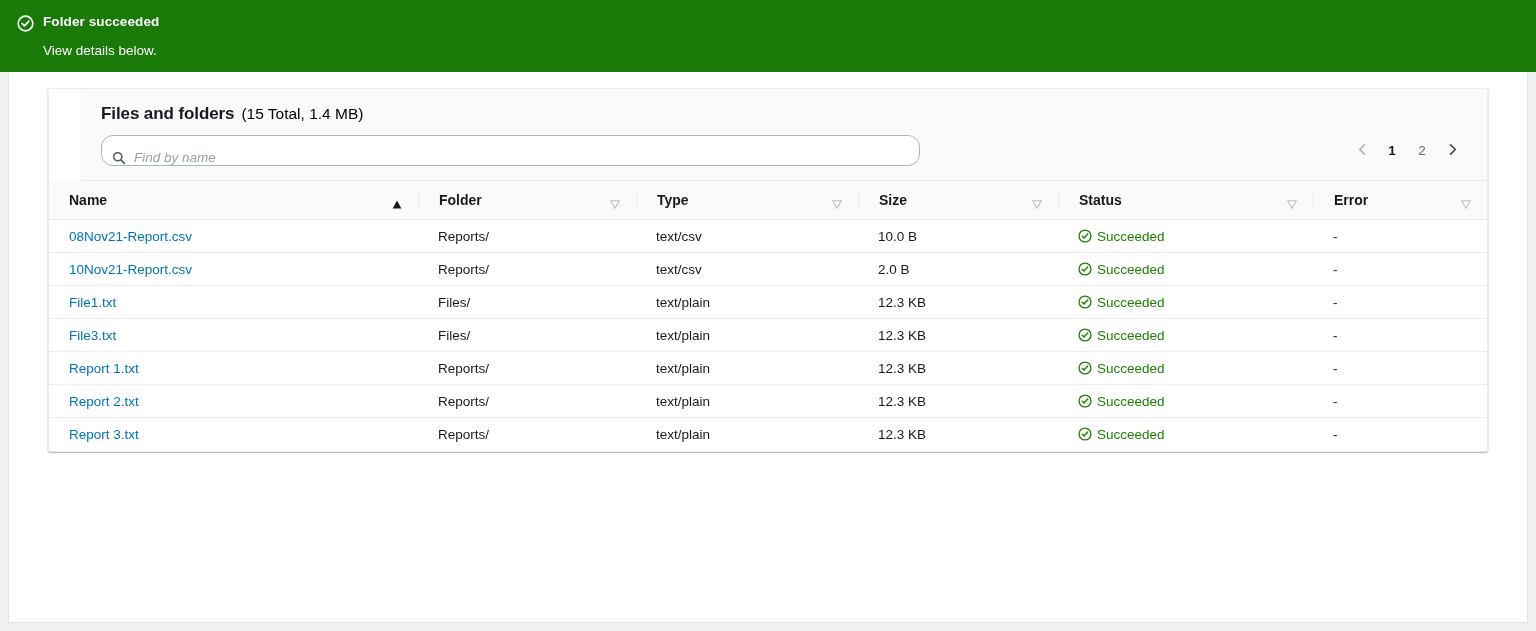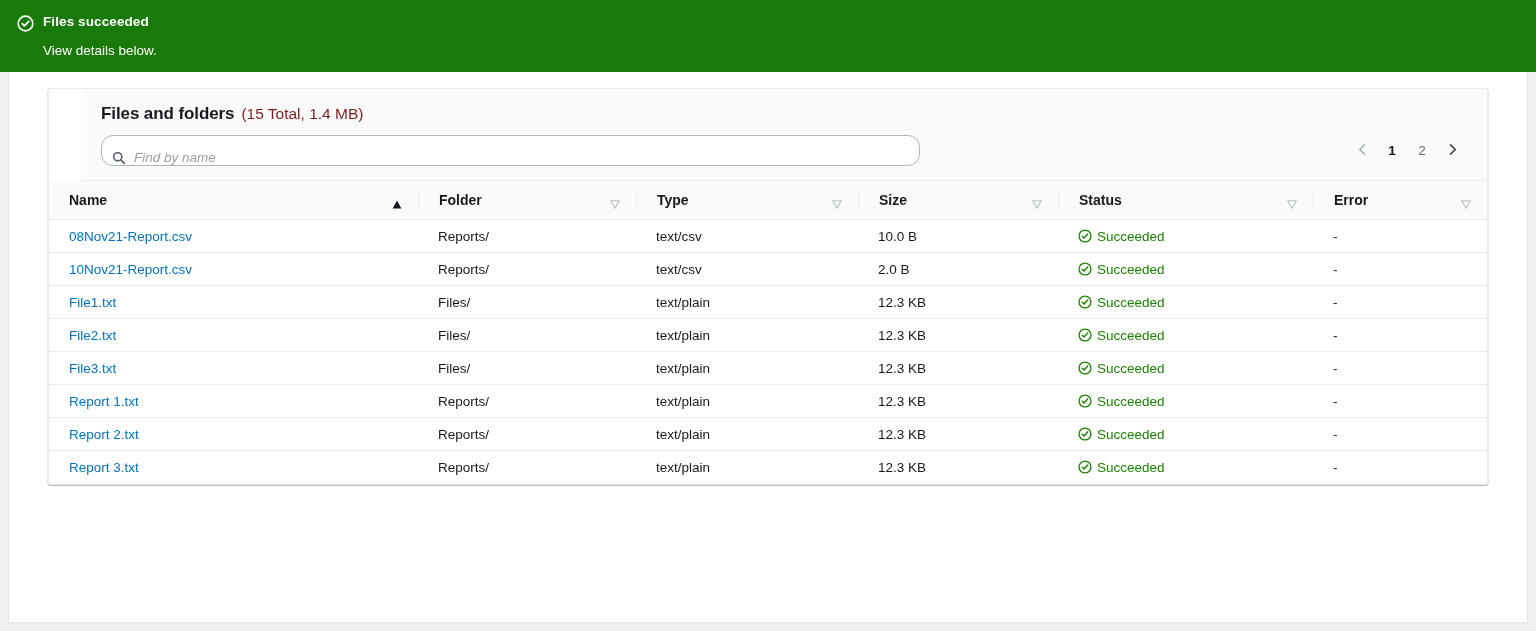--- a/index.html
+++ b/index.html
@@ -79,21 +79,21 @@
   }
   .card-title {
     font-size: 17px;
     font-weight: bold;
     color: #16191f;
     letter-spacing: -.1px;
   }
   .card-counter {
     font-size: 15.5px;
     font-weight: normal;
-    color: #7f1d1d;
+    color: #000000;
     margin-left: 7px;
   }
   .controls-row {
     display: flex;
     align-items: center;
     justify-content: space-between;
   }
 
   
   .search-wrap {
@@ -209,21 +209,21 @@
 <body>
 
 <div class="flash-banner">
   <span class="flash-icon">
     <svg viewBox="0 0 16 16" width="17" height="17" aria-hidden="true">
       <circle cx="8" cy="8" r="6.9" fill="none" stroke="#ffffff" stroke-width="1.5"></circle>
       <path d="M4.9 8.2 L6.9 10.2 L11.1 5.9" fill="none" stroke="#ffffff" stroke-width="1.7" stroke-linecap="round" stroke-linejoin="round"></path>
     </svg>
   </span>
   <span class="flash-text">
-    <span class="flash-title">Files succeeded</span>
+    <span class="flash-title">Folder succeeded</span>
     <span class="flash-sub">View details below.</span>
   </span>
 </div>
 
 <div class="page-shell"></div>
 
 <div class="table-card">
 
   <div class="card-header">
     <div class="card-title-row">
@@ -383,36 +383,20 @@
               <span class="status-icon"><svg viewBox="0 0 16 16" width="14" height="14" aria-hidden="true">
                   <circle cx="8" cy="8" r="6.8" fill="none" stroke="#1d8102" stroke-width="1.5"></circle>
                   <path d="M4.9 8.2 L6.9 10.2 L11.1 5.8" fill="none" stroke="#1d8102" stroke-width="1.7" stroke-linecap="round" stroke-linejoin="round"></path>
                 </svg></span>
               <span class="status-text">Succeeded</span>
             </span>
           </td>
           <td><span class="error-dash">-</span></td>
         </tr>
         <tr>
-          <td><a class="file-link" href="#">File2.txt</a></td>
-          <td>Files/</td>
-          <td>text/plain</td>
-          <td>12.3 KB</td>
-          <td>
-            <span class="status-cell">
-              <span class="status-icon"><svg viewBox="0 0 16 16" width="14" height="14" aria-hidden="true">
-                  <circle cx="8" cy="8" r="6.8" fill="none" stroke="#1d8102" stroke-width="1.5"></circle>
-                  <path d="M4.9 8.2 L6.9 10.2 L11.1 5.8" fill="none" stroke="#1d8102" stroke-width="1.7" stroke-linecap="round" stroke-linejoin="round"></path>
-                </svg></span>
-              <span class="status-text">Succeeded</span>
-            </span>
-          </td>
-          <td><span class="error-dash">-</span></td>
-        </tr>
-        <tr>
           <td><a class="file-link" href="#">File3.txt</a></td>
           <td>Files/</td>
           <td>text/plain</td>
           <td>12.3 KB</td>
           <td>
             <span class="status-cell">
               <span class="status-icon"><svg viewBox="0 0 16 16" width="14" height="14" aria-hidden="true">
                   <circle cx="8" cy="8" r="6.8" fill="none" stroke="#1d8102" stroke-width="1.5"></circle>
                   <path d="M4.9 8.2 L6.9 10.2 L11.1 5.8" fill="none" stroke="#1d8102" stroke-width="1.7" stroke-linecap="round" stroke-linejoin="round"></path>
                 </svg></span>

